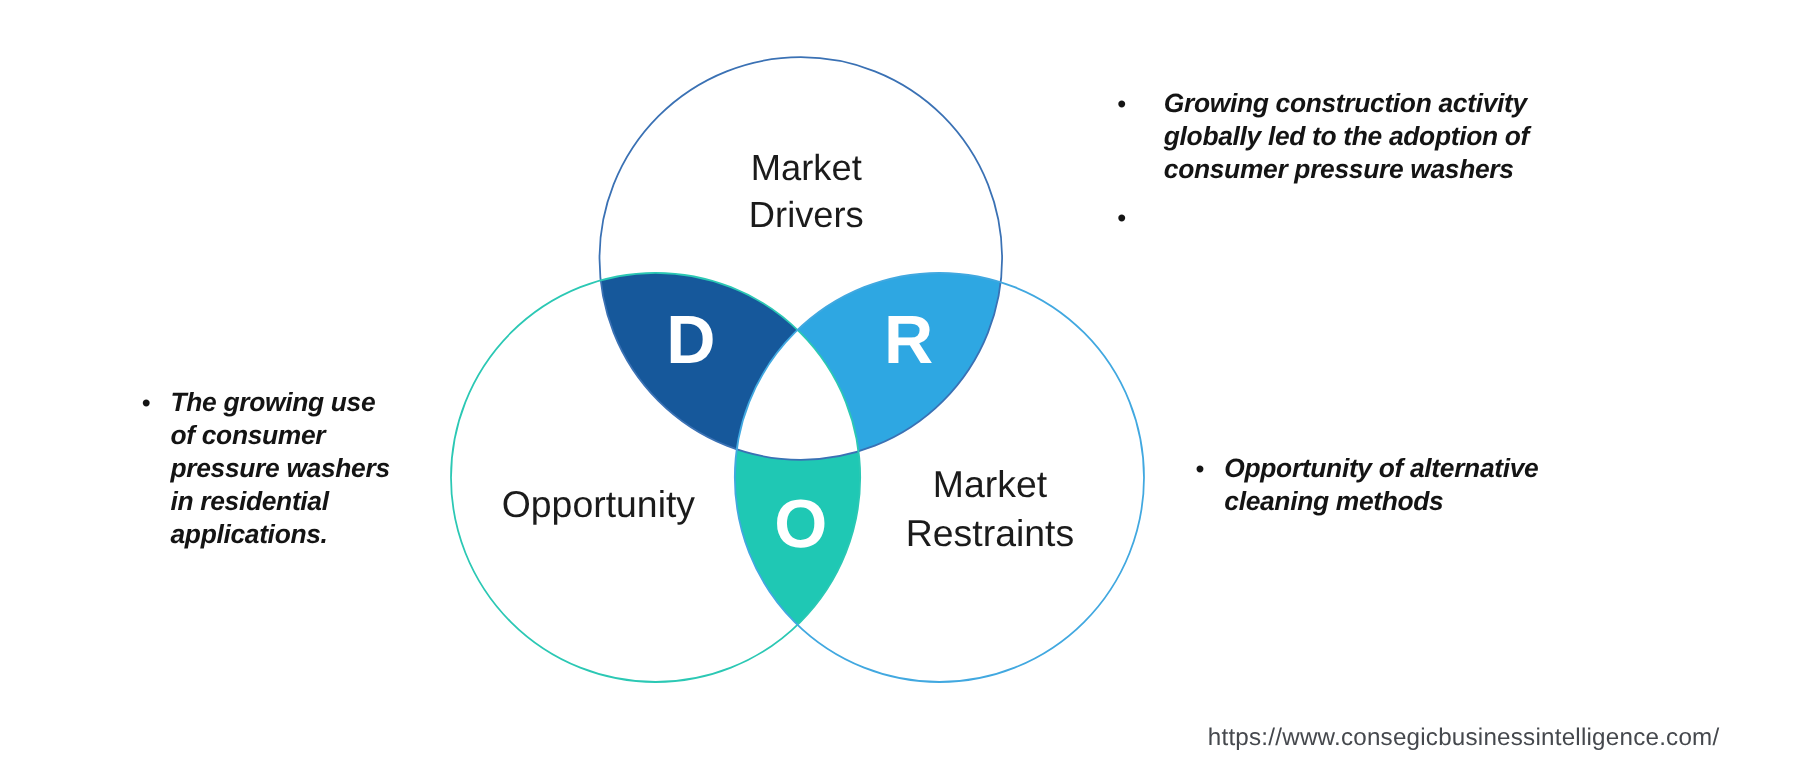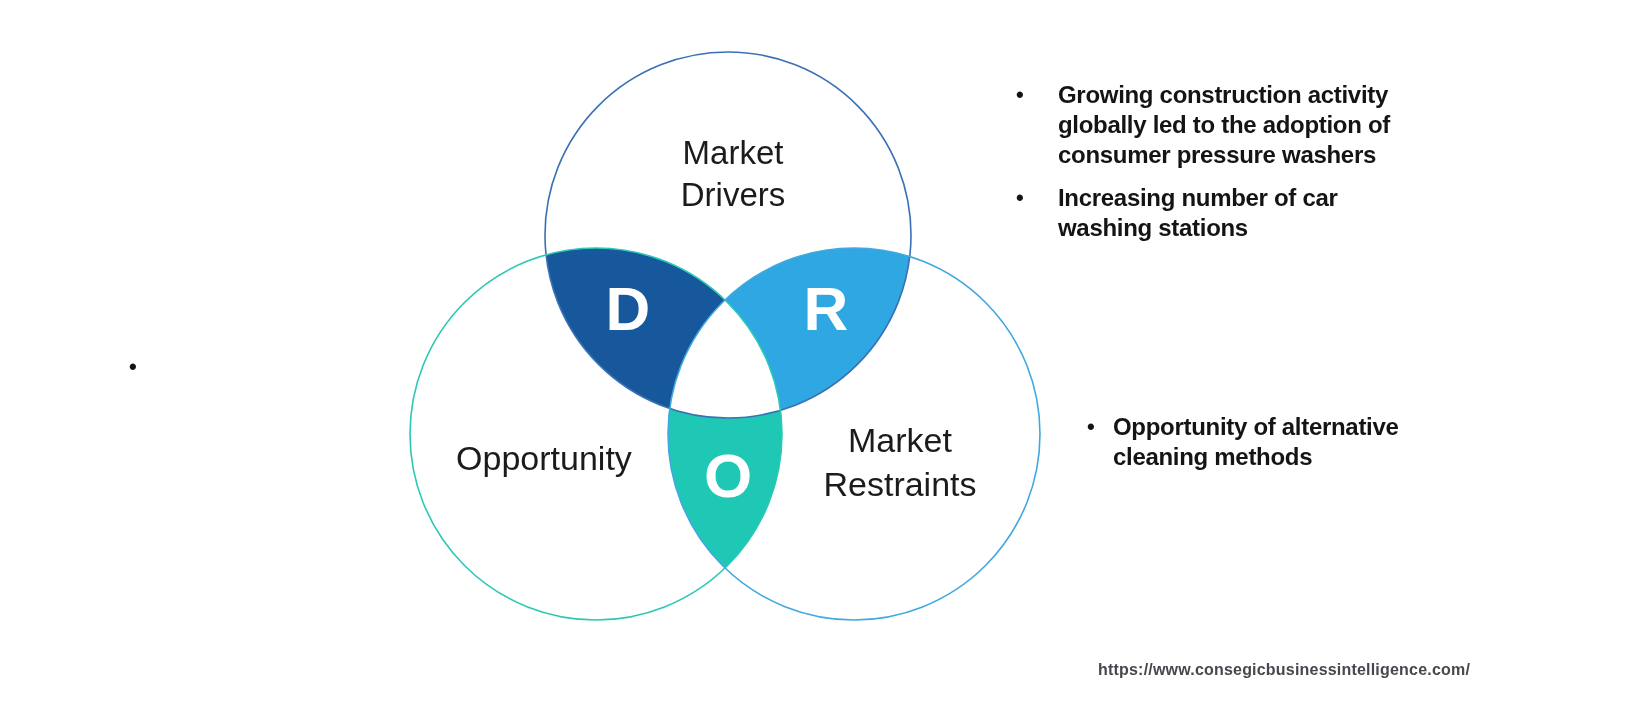--- a/index.html
+++ b/index.html
@@ -8,28 +8,28 @@
   .venn-svg{position:absolute;left:0;top:0;}
 
   
   .bullets{position:absolute;color:#141414;font-size:24px;line-height:30px;
            font-weight:700;letter-spacing:-0.3px;}
   .bullet-item{display:flex;align-items:flex-start;}
   .bullet-item + .bullet-item{margin-top:13px;}
   .dot{flex:0 0 auto;font-size:22px;line-height:30px;}
   .wide-gap .dot{width:42px;}
   .narrow-gap .dot{width:26px;}
-  .bullet-text{white-space:pre-line;}
+  .bullet-text{white-space:pre-line;font-style:italic;}
 
   .bullets-drivers{left:1016px;top:80px;}
   .bullets-opportunity{left:129px;top:352px;}
   .bullets-restraints{left:1087px;top:412px;}
 
-  .footer-url{position:absolute;left:1098px;top:658px;font-size:16px;line-height:24px;
-              color:#45484D;letter-spacing:0.2px;font-weight:700;}
+  .footer-url{position:absolute;left:1098px;top:658px;font-size:22px;line-height:24px;
+              color:#45484D;letter-spacing:0.2px;font-weight:400;}
 
   
   .circle-label{fill:#1b1b1b;font-family:"Liberation Sans",sans-serif;
                 font-size:33px;font-weight:400;text-anchor:middle;}
   .circle-label-lg{fill:#1b1b1b;font-family:"Liberation Sans",sans-serif;
                    font-size:34px;font-weight:400;text-anchor:middle;}
   .petal-letter{fill:#ffffff;font-family:"Liberation Sans",sans-serif;
                 font-size:62px;font-weight:700;text-anchor:middle;}
 </style>
 </head>
@@ -84,28 +84,31 @@
 
   <div class="bullets bullets-drivers wide-gap">
     <div class="bullet-item">
       <span class="dot">•</span>
       <span class="bullet-text">Growing construction activity
 globally led to the adoption of
 consumer pressure washers</span>
     </div>
     <div class="bullet-item">
       <span class="dot">•</span>
-      <span class="bullet-text">Increasing number of car
-washing stations</span>
     </div>
   </div>
 
   <div class="bullets bullets-opportunity narrow-gap">
     <div class="bullet-item">
       <span class="dot">•</span>
+      <span class="bullet-text">The growing use
+of consumer
+pressure washers
+in residential
+applications.</span>
     </div>
   </div>
 
   <div class="bullets bullets-restraints narrow-gap">
     <div class="bullet-item">
       <span class="dot">•</span>
       <span class="bullet-text">Opportunity of alternative
 cleaning methods</span>
     </div>
   </div>

